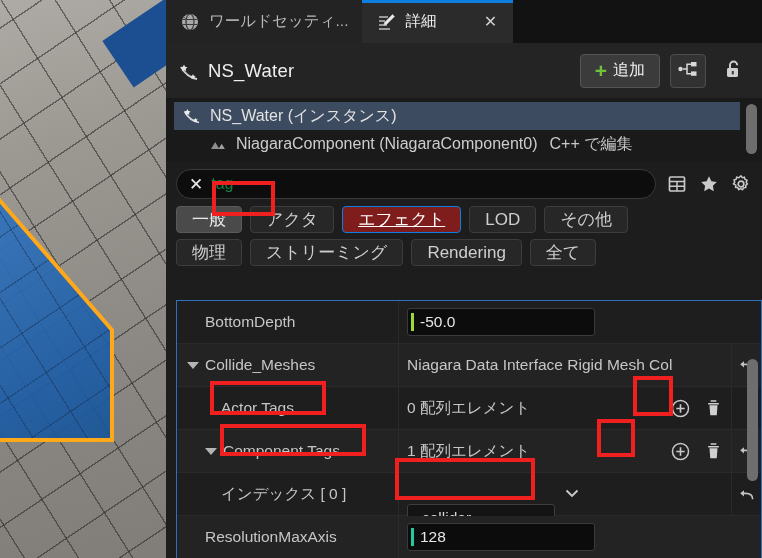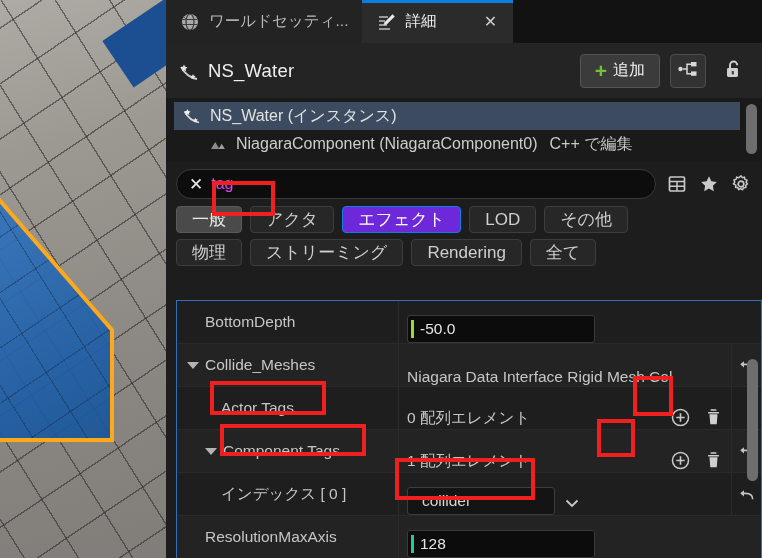--- a/index.html
+++ b/index.html
@@ -127,32 +127,32 @@
   #searchrow {
     height: 44px; background: #1d1d1d; display: flex; align-items: center;
     padding: 0 10px; gap: 10px;
   }
   .searchbox {
     flex: 1; height: 30px; background: #0d0d0d; border: 1px solid #3a3a3a;
     border-radius: 15px; display: flex; align-items: center; padding: 0 12px; gap: 8px;
     position: relative;
   }
   .search-x { color: #e8e8e8; font-size: 17px; font-weight: 500; line-height: 1; }
-  .search-val { color: #d946ef; font-size: 16px; }
+  .search-val { color: #15803d; font-size: 16px; }
   .s-ico { width: 22px; height: 22px; display: flex; align-items: center; justify-content: center; }
 
   
   .chiprow { display: flex; gap: 8px; padding: 0 10px 6px 10px; }
   .chip {
     height: 27px; padding: 0 15px; border-radius: 4px;
     display: flex; align-items: center; justify-content: center;
     font-size: 17px; color: #cfcfcf; background: #272727; border: 1px solid #3d3d3d;
   }
   .chip.grey { background: #4a4a4a; color: #e8e8e8; border-color: #5a5a5a; }
-  .chip.on { background: #6d28d9; color: #fff; border-color: #0c7fe3; }
+  .chip.on { background: #7f1d1d; color: #fff; border-color: #0c7fe3; text-decoration: underline; }
 
   
   #proplist {
     position: absolute; left: 10px; right: 0; top: 300px;
     width: 586px; height: 258px;
     background: #1f1f1f; border: 1px solid #2f6fbe; border-bottom: none;
     overflow: hidden;
   }
   .prow {
     display: flex; align-items: center; height: 43px;
@@ -161,21 +161,21 @@
   .prow.alt { background: #232323; }
   .prow.dark { background: #1e1e1e; }
   .pname {
     width: 222px; flex: none; display: flex; align-items: center; gap: 6px;
     padding-left: 10px; color: #c6c6c6; font-size: 15.5px;
     height: 100%; border-right: 1px solid #2a2a2a;
   }
   .pname.i1 { padding-left: 28px; }
   .pname.i2 { padding-left: 44px; }
   .pval {
-    flex: 1; display: flex; align-items: flex-end; gap: 8px;
+    flex: 1; display: flex; align-items: center; gap: 8px;
     padding-left: 8px; color: #c6c6c6; font-size: 15.5px; height: 100%;
   }
   .tri {
     width: 0; height: 0; border-left: 6px solid transparent; border-right: 6px solid transparent;
     border-top: 7px solid #b4b4b4; flex: none;
   }
   .numfield {
     width: 188px; height: 28px; background: #0c0c0c; border: 1px solid #3a3a3a;
     border-radius: 3px; display: flex; align-items: center; position: relative;
     padding-left: 12px; color: #e6e6e6; font-size: 15.5px;

